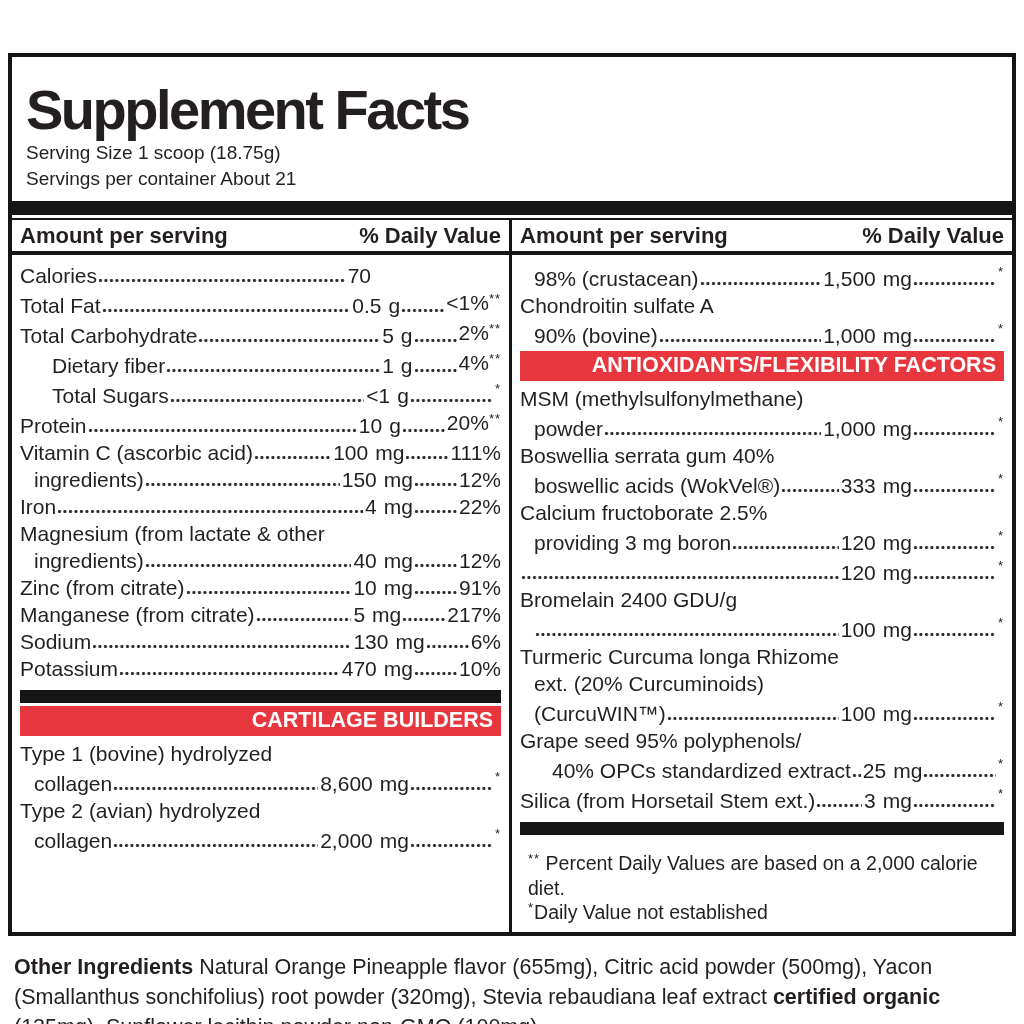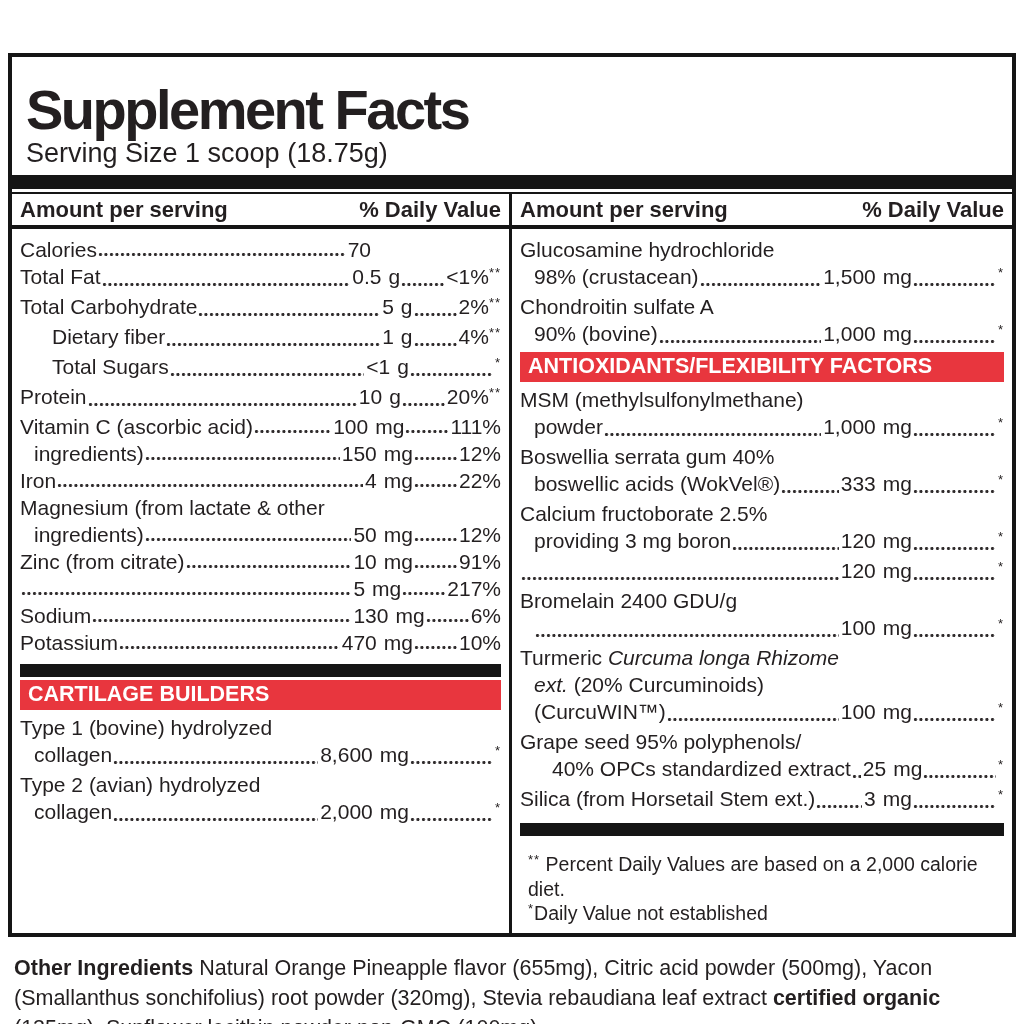--- a/index.html
+++ b/index.html
@@ -5,66 +5,67 @@
   :root{ --red:#e8363e; --ink:#231f20; --bar:#151515; }
   html,body{margin:0;padding:0;background:#ffffff;}
   body{
     width:1024px;height:1024px;box-sizing:border-box;
     font-family:"Liberation Sans",sans-serif;color:var(--ink);
     padding:53px 8px 0 8px;
   }
   .panel{border:4px solid var(--bar);background:#fff;}
   .panel-head{padding:23px 14px 7px 14px;}
   .title{font-size:56px;font-weight:bold;letter-spacing:-2.5px;line-height:60px;margin:0;}
-  .serv{font-size:27px;line-height:26px;}
+  .serv{font-size:19px;line-height:26px;}
   .thickbar{height:14px;background:var(--bar);margin:2px 0 3px 0;}
   .cols{display:flex;align-items:stretch;}
   .col{width:50%;box-sizing:border-box;display:flex;flex-direction:column;}
   .col.left{border-right:3px solid var(--bar);}
   .colhead{
     display:flex;justify-content:space-between;align-items:flex-end;
     font-weight:bold;font-size:22px;line-height:26px;
     padding:3px 8px 2px 8px;border-top:2px solid var(--bar);border-bottom:4px solid var(--bar);
   }
   .rows{padding:7px 8px 6px 8px;}
-  .item{display:flex;align-items:flex-start;font-size:21px;line-height:27px;white-space:nowrap;overflow:hidden;}
+  .item{display:flex;align-items:flex-end;font-size:21px;line-height:27px;white-space:nowrap;overflow:hidden;}
   .item.ind1{padding-left:14px;}
   .item.ind2{padding-left:32px;}
   .lbl{flex:0 0 auto;}
   .leader{
     flex:1 1 10px;min-width:10px;align-self:stretch;
     background-image:radial-gradient(circle at 2.5px center,#2e2a2b 1.35px,transparent 1.8px);
     background-size:5.5px 5px;background-repeat:repeat-x;
     background-position:left 1px bottom 6px;
   }
   .leader.d2{flex:0 1 44px;min-width:12px;}
   .leader.d2.wide{flex:0 1 84px;}
   .num{padding-left:2px;}
   .unit{padding-left:7px;}
   .dv{padding-left:2px;}
   .pad{flex:0 0 130px;}
   .star{font-size:13px;position:relative;top:-7px;letter-spacing:1px;}
   .section{
     background:var(--red);color:#ffffff;font-weight:bold;
-    font-size:21.5px;line-height:25px;padding:2px 8px 3px 8px;margin:2px 0 4px 0;
+    font-size:21.5px;line-height:25px;padding:2px 8px 3px 8px;margin:2px 0 4px 0;text-align:right;
   }
   .bar{height:13px;background:var(--bar);margin:8px 0 3px 0;}
   .note{font-size:19.5px;line-height:23px;padding:1px 8px 0 8px;white-space:normal;}
   .note.first{margin-top:16px;}
   .below{padding:16px 6px 0 6px;font-size:21.5px;line-height:30px;}
   .bld{font-weight:bold;margin-top:28px;}
-  .it{font-style:italic;}
+  .it{}
 </style>
 </head>
 <body>
 
 <div class="panel">
   <div class="panel-head">
     <h1 class="title">Supplement Facts</h1>
     <div class="serv">Serving Size 1 scoop (18.75g)</div>
+    <div class="serv">Servings per container About 21</div>
   </div>
   <div class="thickbar"></div>
   <div class="cols">
     <div class="col left">
       <div class="colhead">
         <span>Amount per serving</span>
         <span>% Daily Value</span>
       </div>
       <div class="rows" id="left-rows">
           <div class="item">
@@ -136,34 +137,35 @@
             <span class="unit">mg</span>
             <span class="leader d2"></span>
             <span class="dv">22%</span>
           </div>
           <div class="item">
             <span class="lbl">Magnesium (from lactate &amp; other</span>
           </div>
           <div class="item ind1">
             <span class="lbl">ingredients)</span>
             <span class="leader"></span>
-            <span class="num">50</span>
+            <span class="num">40</span>
             <span class="unit">mg</span>
             <span class="leader d2"></span>
             <span class="dv">12%</span>
           </div>
           <div class="item">
             <span class="lbl">Zinc (from citrate)</span>
             <span class="leader"></span>
             <span class="num">10</span>
             <span class="unit">mg</span>
             <span class="leader d2"></span>
             <span class="dv">91%</span>
           </div>
           <div class="item">
+            <span class="lbl">Manganese (from citrate)</span>
             <span class="leader"></span>
             <span class="num">5</span>
             <span class="unit">mg</span>
             <span class="leader d2"></span>
             <span class="dv">217%</span>
           </div>
           <div class="item">
             <span class="lbl">Sodium</span>
             <span class="leader"></span>
             <span class="num">130</span>
@@ -204,23 +206,20 @@
             <span class="dv"><span class="star">*</span></span>
           </div>
         </div>
     </div>
     <div class="col right">
       <div class="colhead">
         <span>Amount per serving</span>
         <span>% Daily Value</span>
       </div>
       <div class="rows" id="right-rows">
-          <div class="item">
-            <span class="lbl">Glucosamine hydrochloride</span>
-          </div>
           <div class="item ind1">
             <span class="lbl">98% (crustacean)</span>
             <span class="leader"></span>
             <span class="num">1,500</span>
             <span class="unit">mg</span>
             <span class="leader d2 wide"></span>
             <span class="dv"><span class="star">*</span></span>
           </div>
           <div class="item">
             <span class="lbl">Chondroitin sulfate A</span>

